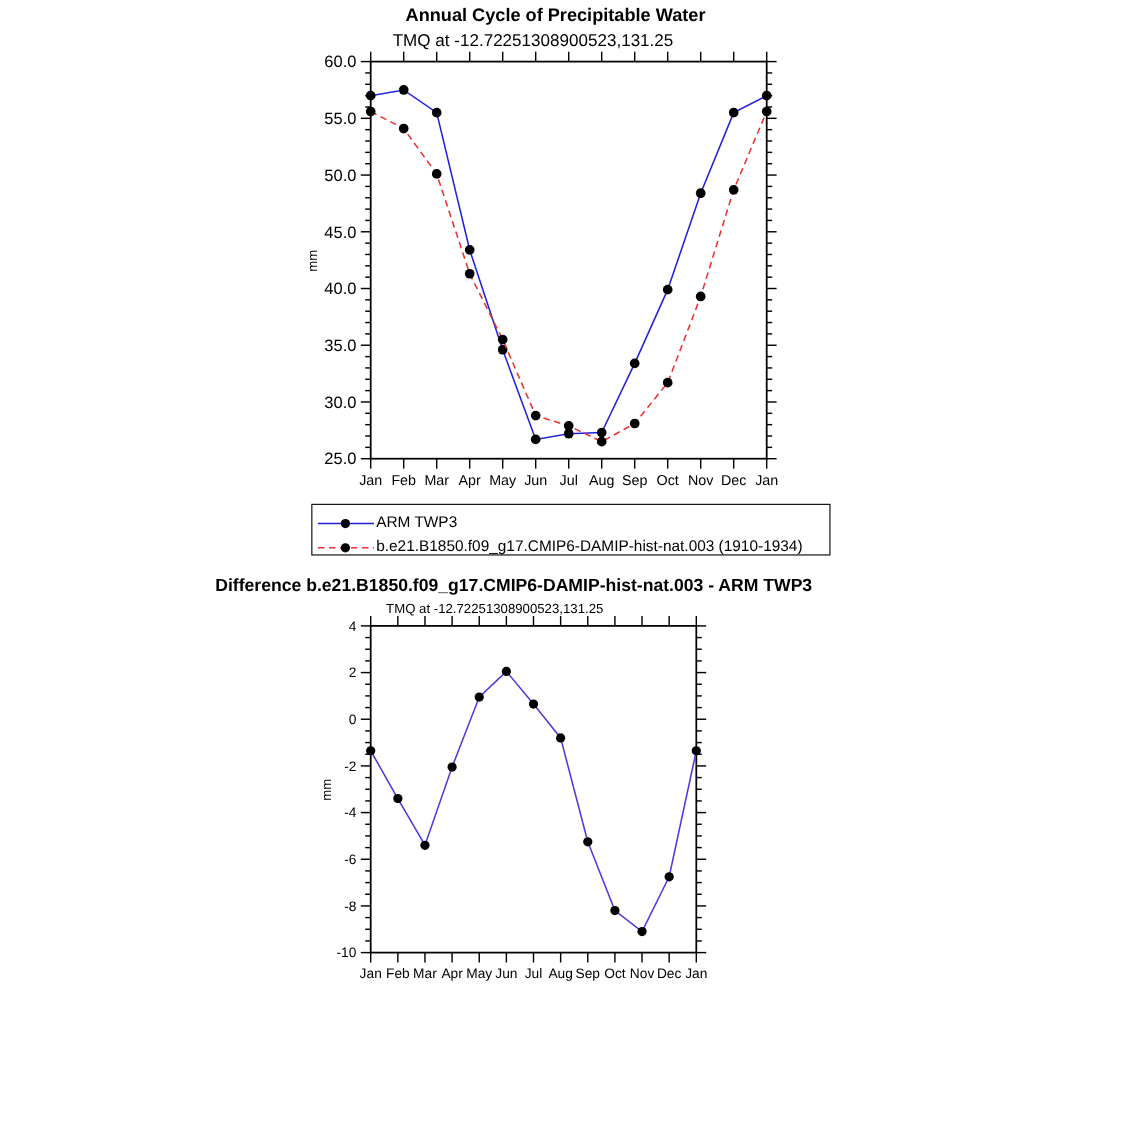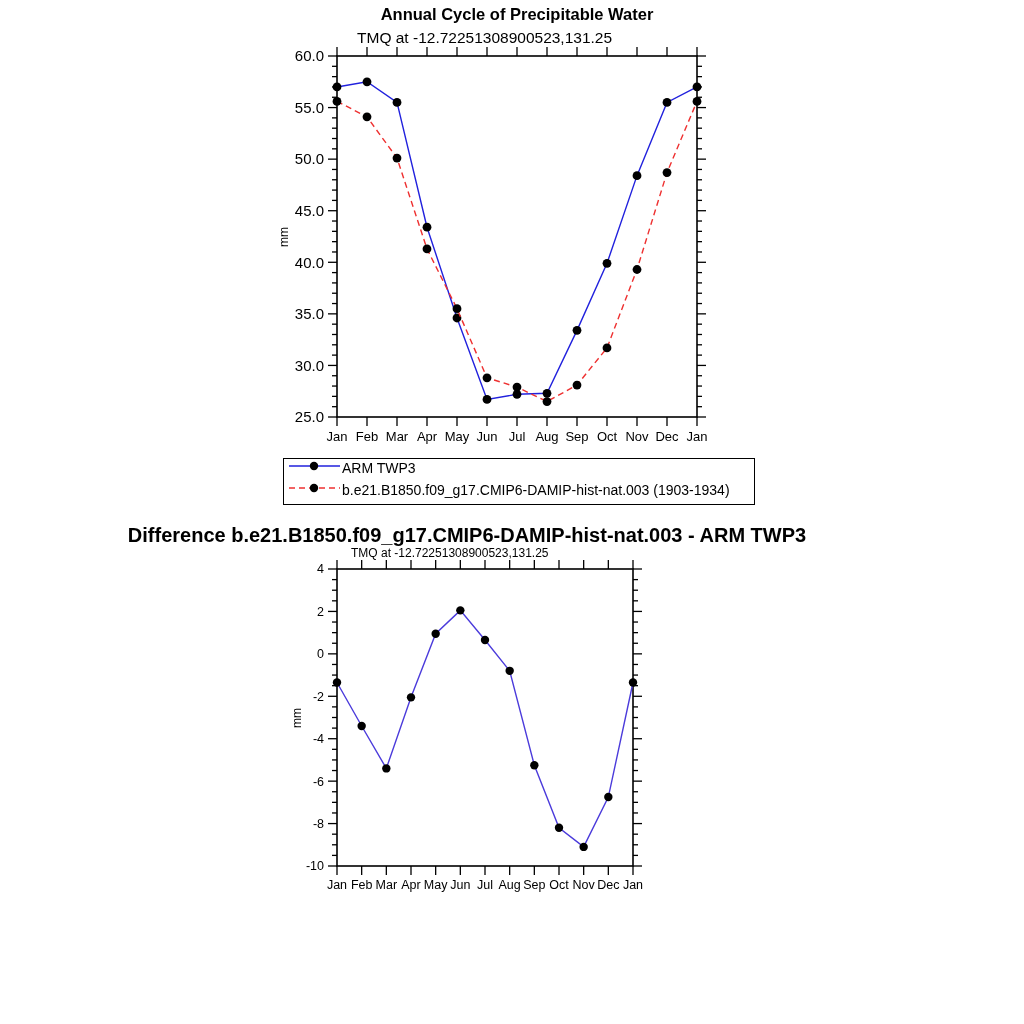--- a/index.html
+++ b/index.html
@@ -3,37 +3,37 @@
 <meta charset="utf-8">
 <style>
   html,body { margin:0; padding:0; }
   body {
     width:1024px; height:1024px; position:relative; background:#ffffff;
     font-family:"Liberation Sans", sans-serif; color:#000;
     overflow:hidden;
   }
   .abs { position:absolute; }
   .chart-title { font-weight:bold; white-space:nowrap; transform:translateX(-50%); }
-  .t1 { left:517px; top:5px;  font-size:16.5px; }
-  .t2 { left:467px; top:524px; font-size:20px; }
+  .t1 { left:505px; top:5px;  font-size:16.5px; }
+  .t2 { left:467px; top:524px; font-size:16px; }
   .chart-subtitle { white-space:nowrap;margin-left:20px; }
   .s1 { left:337px; top:29px;  font-size:15.5px; }
   .s2 { left:331px; top:546px; font-size:12px; }
   .ylab { font-size:12px; transform:translate(-50%,-50%) rotate(-90deg); }
   .y1 { left:284px; top:237px; }
   .y2 { left:297px; top:718px; }
   #plot-svg { position:absolute; left:0; top:0; }
   svg text { fill:#000; font-family:"Liberation Sans", sans-serif; }
   .legend-box {
     left:283px; top:458px; width:472px; height:47px;
     border:1.4px solid #000; box-sizing:border-box;
     display:flex; flex-direction:column; justify-content:center;
     padding-left:4px;
   }
-  .legend-row { display:flex; align-items:flex-start; height:22px; }
+  .legend-row { display:flex; align-items:flex-end; height:22px; }
   .legend-row span { font-size:14px; white-space:nowrap; }
   .legend-sample { flex:0 0 auto; margin-right:1px; }
 </style>
 </head>
 <body>
 
 <svg id="plot-svg" width="1024" height="1024">
     <g>
       <rect x="337" y="56" width="360" height="361" fill="none" stroke="#000" stroke-width="1.6"></rect>
       <g stroke="#000" stroke-width="1.3">
@@ -322,19 +322,19 @@
         <line x1="1" y1="6" x2="52" y2="6" stroke="#2121dd" stroke-width="1.4"></line>
         <circle cx="26" cy="6" r="4.2" fill="#000000"></circle>
       </svg>
     <span>ARM TWP3</span>
   </div>
   <div class="legend-row">
     <svg class="legend-sample" width="53" height="12">
         <line x1="1" y1="6" x2="52" y2="6" stroke="#ee3030" stroke-width="1.4" stroke-dasharray="6,4"></line>
         <circle cx="26" cy="6" r="4.2" fill="#000000"></circle>
       </svg>
-    <span>b.e21.B1850.f09_g17.CMIP6-DAMIP-hist-nat.003 (1903-1934)</span>
+    <span>b.e21.B1850.f09_g17.CMIP6-DAMIP-hist-nat.003 (1910-1934)</span>
   </div>
 </div>
 
 <div class="abs chart-title t2">Difference b.e21.B1850.f09_g17.CMIP6-DAMIP-hist-nat.003 - ARM TWP3</div>
 <div class="abs chart-subtitle s2">TMQ at -12.72251308900523,131.25</div>
 <div class="abs ylab y2">mm</div>
 
 </body></html>

